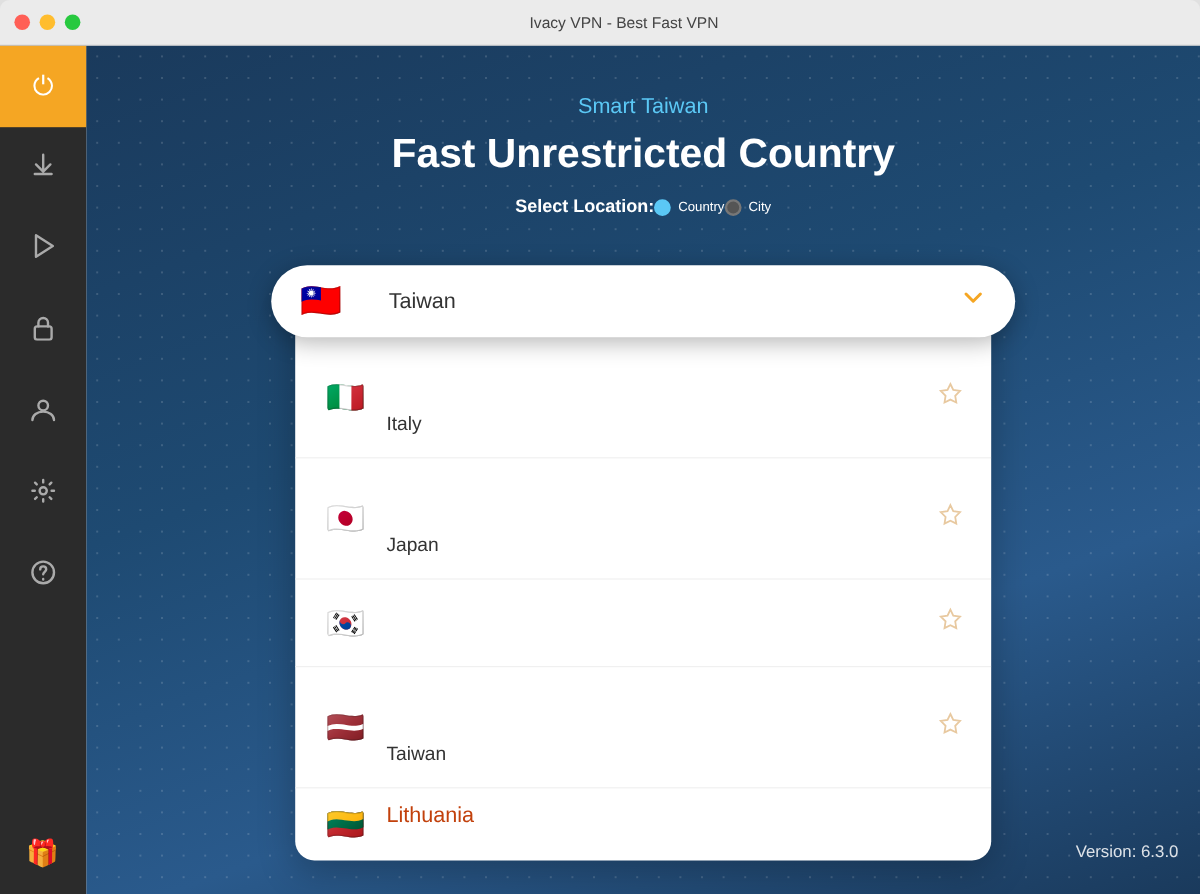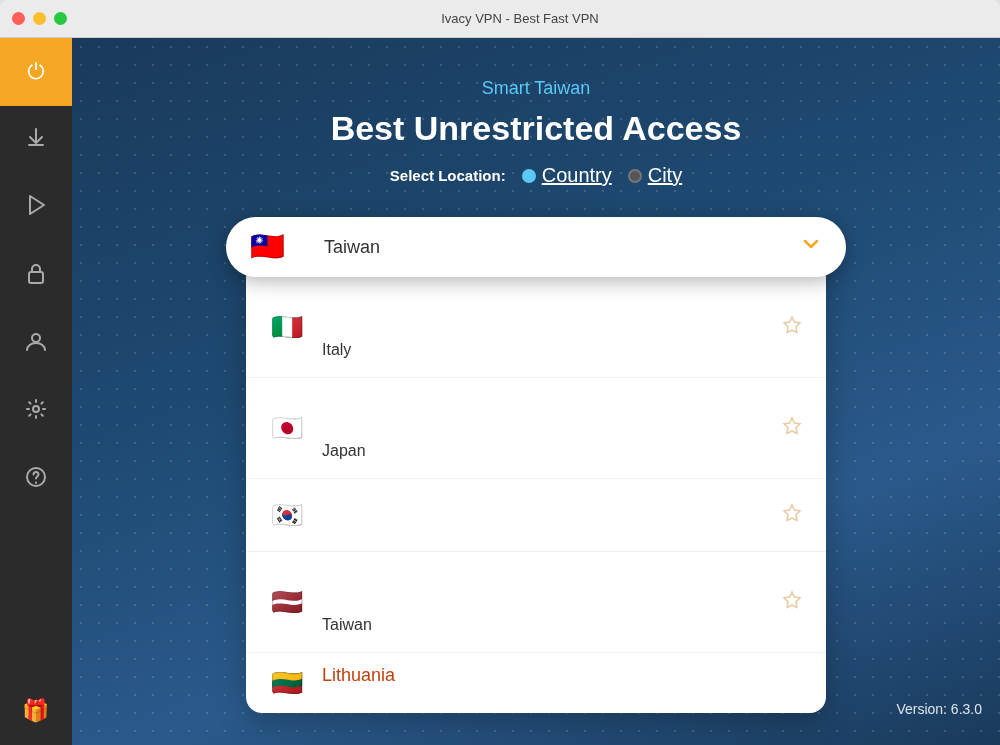--- a/index.html
+++ b/index.html
@@ -120,38 +120,37 @@
       font-size: 34px;
       font-weight: 700;
       color: white;
       margin-bottom: 16px;
       z-index: 1;
       text-align: center;
     }
     .select-location-row {
       display: flex;
       align-items: center;
-      gap: 16px;
-      margin-bottom: 30px;
+      gap: 0;
+      margin-bottom: 40px;
       z-index: 1;
       font-size: 15px;
       color: white;
     }
     .select-location-label {
       font-weight: 600;
       color: white;
     }
     .radio-option {
       display: flex;
       align-items: center;
       gap: 6px;
       cursor: pointer;
       color: white;
-      font-size: 20px;
-      text-decoration: underline;
+      font-size: 11px;
     }
     .radio-dot {
       width: 14px;
       height: 14px;
       border-radius: 50%;
       background: #5bc8f5;
       border: 2px solid #5bc8f5;
     }
     .radio-dot.inactive {
       background: #555;
@@ -333,21 +332,21 @@
     <div class="sidebar-bottom">
       <div class="sidebar-item">
         <span class="sidebar-icon">🎁</span>
       </div>
     </div>
   </div>
 
   <div class="main-content">
 
     <span class="smart-connect-label">Smart Taiwan</span>
-    <h1 class="main-title">Best Unrestricted Access</h1>
+    <h1 class="main-title">Fast Unrestricted Country</h1>
 
     <div class="select-location-row">
       <span class="select-location-label">Select Location:</span>
       <label class="radio-option">
         <span class="radio-dot"></span>
         <span>Country</span>
       </label>
       <label class="radio-option">
         <span class="radio-dot inactive"></span>
         <span>City</span>

